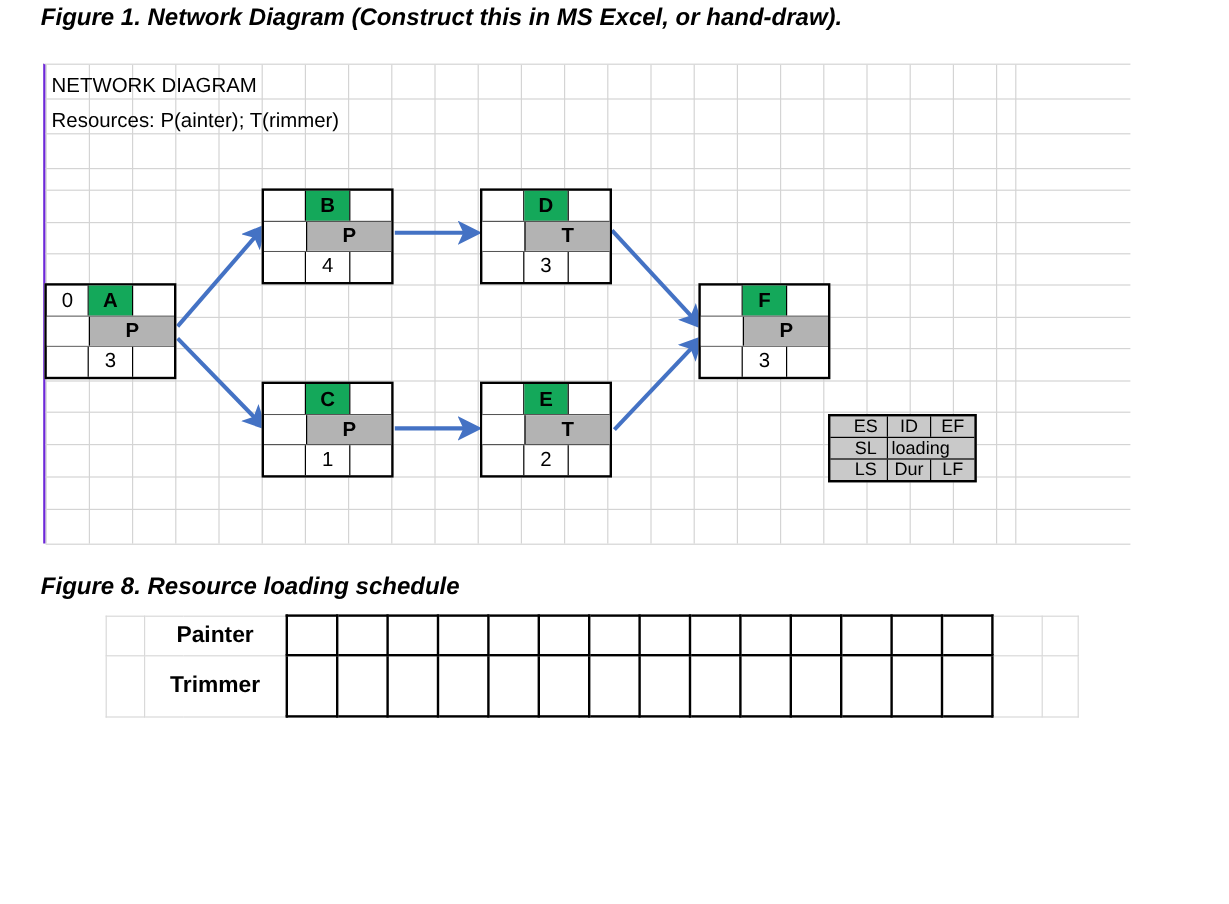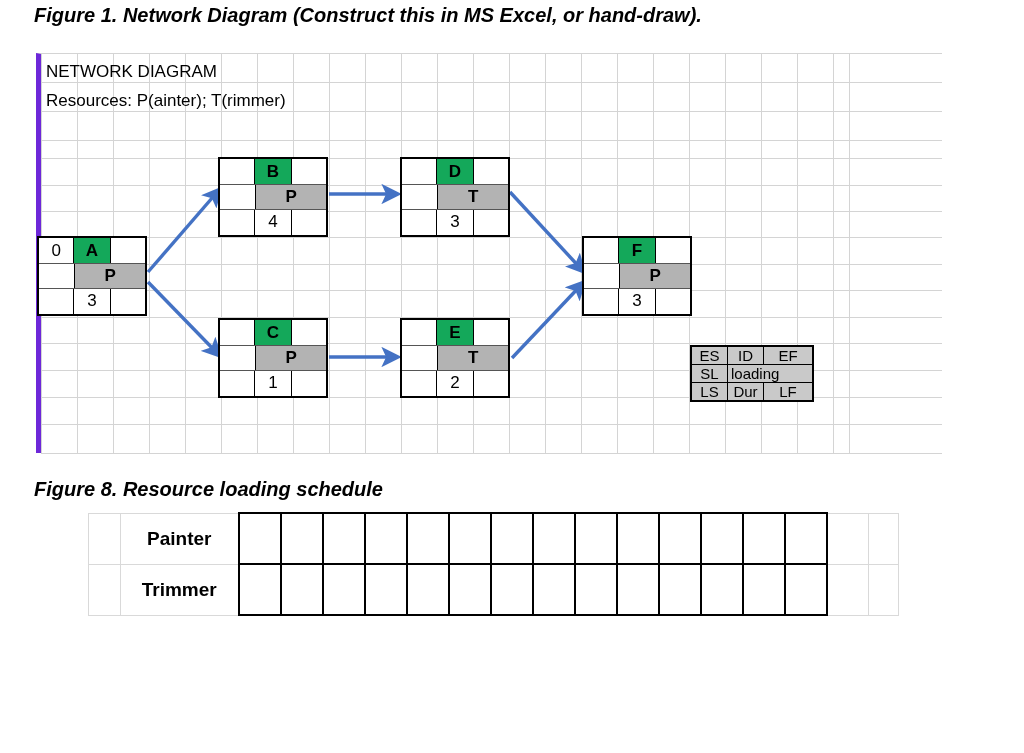--- a/index.html
+++ b/index.html
@@ -12,21 +12,21 @@
     position:absolute;font-style:italic;font-weight:bold;
     font-size:20px;white-space:nowrap;letter-spacing:0px;
   }
   #fig1-title{left:34px;top:4px;}
   #fig2-title{left:34px;top:478px;}
 
   
   #fig1-grid{
     position:absolute;left:36px;top:53px;width:906px;height:400px;
     background:#fff;
-    border-top:1px solid #d4d4d4;border-left:5px solid #6d28d9;
+    border-top:1px solid #d4d4d4;border-left:2px solid #6d28d9;
     box-sizing:border-box;
   }
   #fig1-grid .gcol{
     position:absolute;top:0;bottom:0;width:0;border-right:1px solid #d4d4d4;
   }
   #fig1-grid .grow{
     position:absolute;left:0;right:0;height:0;border-bottom:1px solid #d4d4d4;
   }
   .hdr-text{
     position:absolute;font-size:17px;white-space:nowrap;line-height:1;
@@ -64,21 +64,21 @@
     position:absolute;left:690px;top:345px;width:124px;height:57px;
     border:2px solid #000;box-sizing:border-box;background:#C9C9C9;
     display:flex;flex-direction:column;z-index:6;
   }
   #legend .lrow{display:flex;flex:1 1 33.33%;box-sizing:border-box;}
   #legend .lrow+.lrow{border-top:1px solid #000;}
   #legend .lc{
     display:flex;align-items:center;justify-content:center;
     font-size:15px;box-sizing:border-box;
   }
-  #legend .lc.a{flex:0 0 30%;border-right:1px solid #000;}
+  #legend .lc.a{flex:0 0 30%;border-right:1px solid #000;margin-left:12px;}
   #legend .lc.b{flex:0 0 30%;border-right:1px solid #000;}
   #legend .lc.c{flex:1 1 auto;}
   #legend .lc.wide{flex:1 1 auto;justify-content:flex-start;padding-left:3px;}
 
   
   #fig1-arrows{position:absolute;left:0;top:0;width:1024px;height:470px;z-index:4;}
 
   
   #fig2{
     position:absolute;left:88px;top:512px;width:862px;height:224px;
@@ -303,21 +303,21 @@
         <col style="width:42px">
         <col style="width:42px">
         <col style="width:42px">
       <col style="width:42px">
         <col style="width:42px">
         <col style="width:42px">
         <col style="width:30px">
       <col style="width:30px">
     </colgroup>
     <tbody>
-      <tr style="height:51px">
+      <tr style="height:33px">
         <td></td>
         <td class="lbl-cell" colspan="3">Painter</td>
         <td class="cellbox"></td>
         <td class="cellbox"></td>
         <td class="cellbox"></td>
         <td class="cellbox"></td>
         <td class="cellbox"></td>
         <td class="cellbox"></td>
         <td class="cellbox"></td>
         <td class="cellbox"></td>

